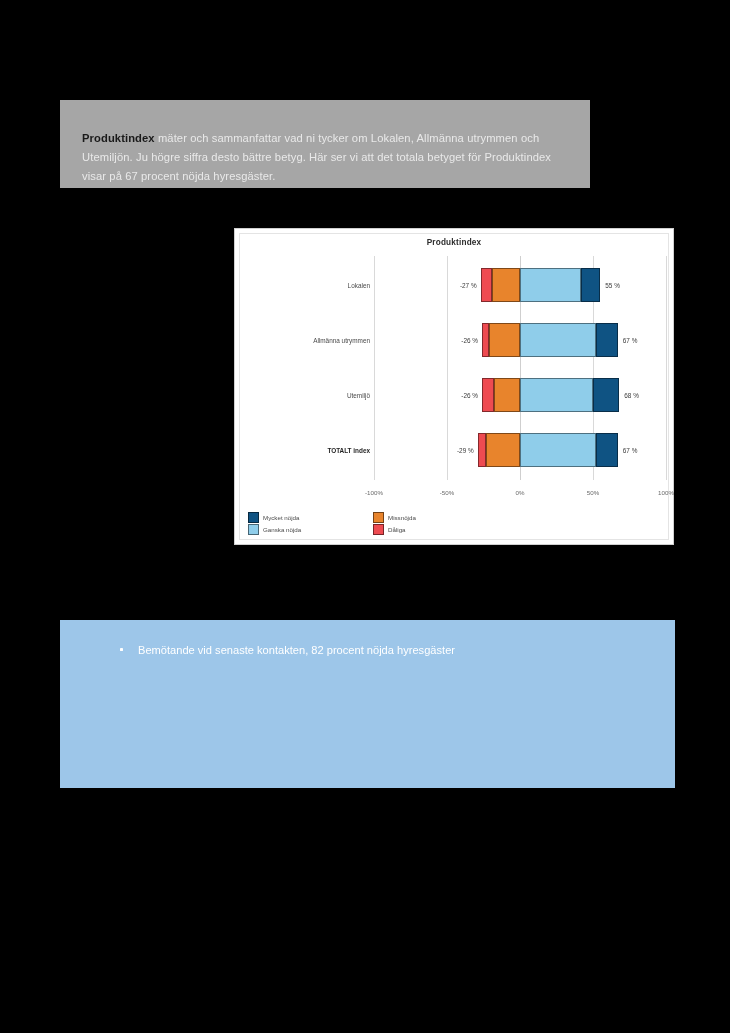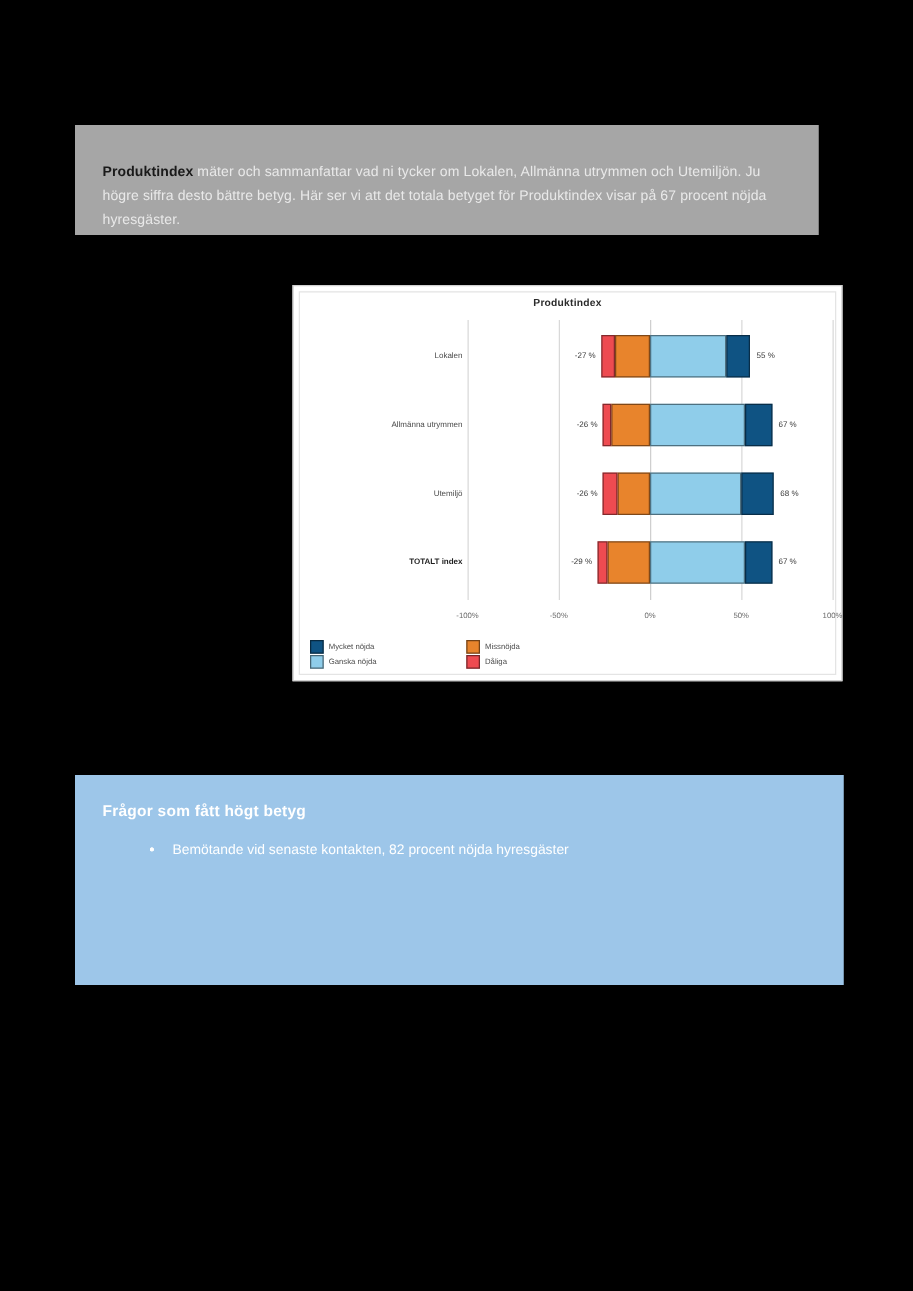--- a/index.html
+++ b/index.html
@@ -13,21 +13,21 @@
     position: relative;
     font-family: "Liberation Sans", sans-serif;
     overflow: hidden;
   }
 
   
   .intro-panel {
     position: absolute;
     left: 60px;
     top: 100px;
-    width: 595px;
+    width: 530px;
     height: 88px;
     background: #a6a6a6;
     box-sizing: border-box;
     padding: 18px 22px 0 22px;
   }
   .intro-text {
     font-size: 11.2px;
     line-height: 19px;
     color: #e9e9e9;
     letter-spacing: 0.1px;
@@ -303,19 +303,18 @@
           <div class="legend-item">
             <span class="legend-swatch" style="background: rgb(238, 75, 81);"></span>
             <span class="legend-label">Dåliga</span>
           </div>
         </div>
       </div>
   </div>
 </div>
 
 <div class="blue-panel">
-  <div class="blue-title">Frågor som fått högt betyg</div>
   <ul class="bullets" id="bullets">
       <li><span class="dot"></span></li>
       <li><span class="dot"></span></li>
       <li><span class="dot"></span><span>Bemötande vid senaste kontakten, 82 procent nöjda hyresgäster</span></li>
     </ul>
 </div>
 
 </body></html>

